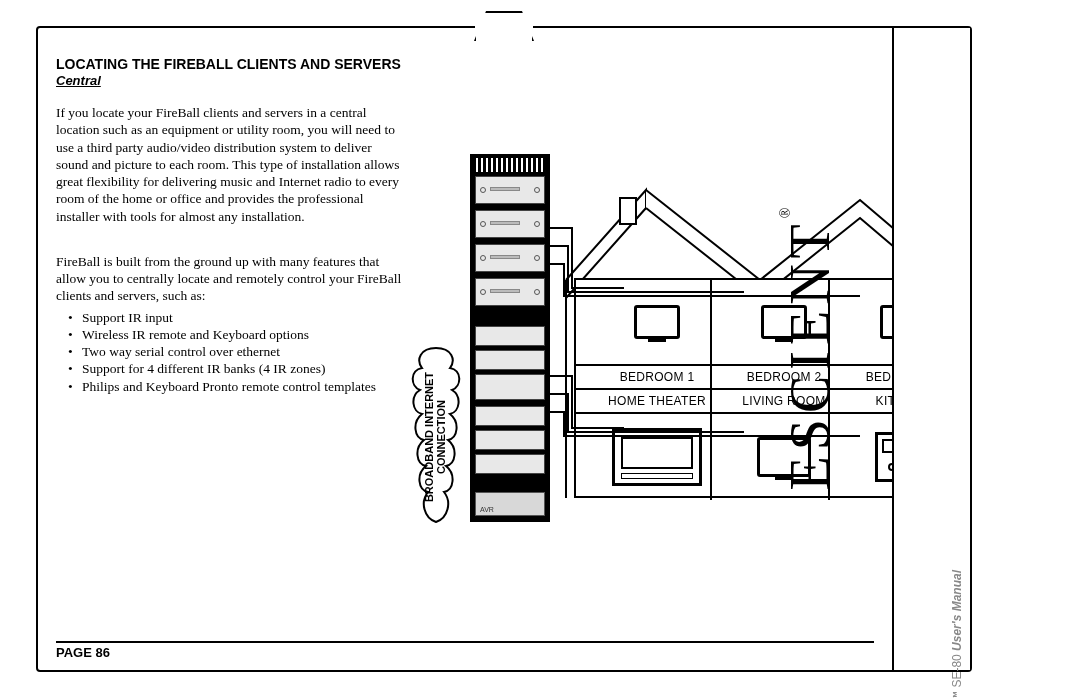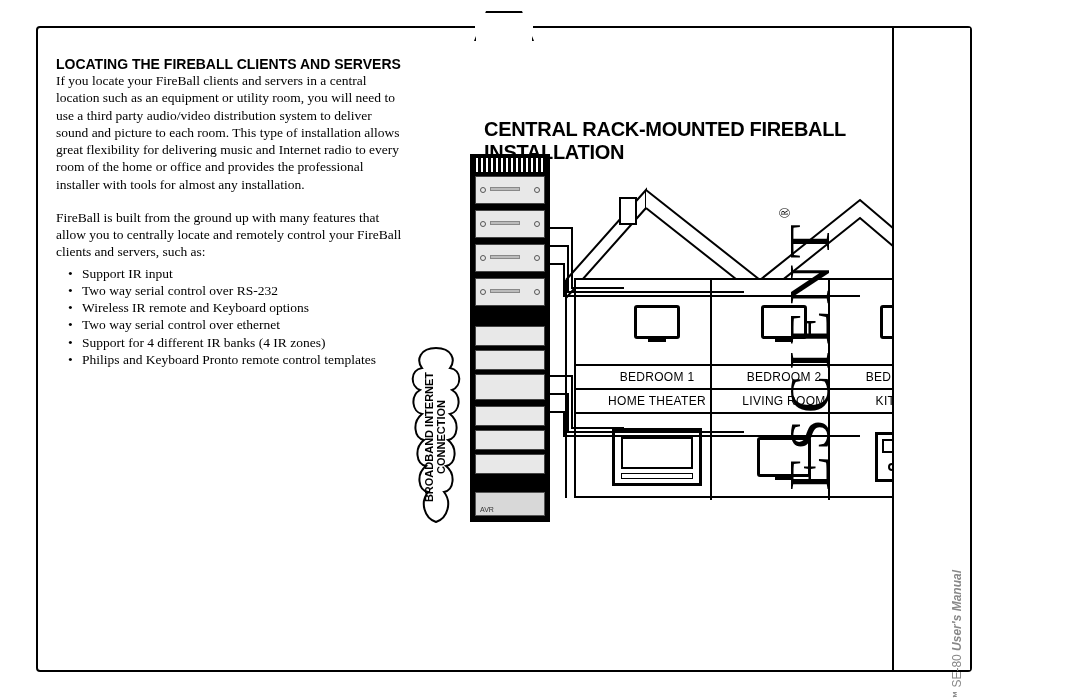--- a/index.html
+++ b/index.html
@@ -84,22 +84,22 @@
     font-style: italic;
     font-size: 13px;
     text-decoration: underline;
     margin-top: 1px;
   }
   .col-left {
     width: 346px;
     font-size: 13.5px;
     line-height: 1.28;
   }
-  .para { margin-top: 0; }
-  .para2 { margin-top: 16px; }
+  .para { margin-top: 16px; }
+  .para2 { margin-top: 28px; }
   ul.feat {
     margin-top: 4px;
     padding-left: 26px;
     list-style: none;
   }
   ul.feat li::before {
     content: "•";
     position: absolute;
     margin-left: -14px;
   }
@@ -220,36 +220,35 @@
 </style>
 </head>
 <body>
 
 <div class="page">
   <div class="notch"></div>
   <div class="notch-mask"></div>
 
   <div class="content">
     <div class="heading">LOCATING THE FIREBALL CLIENTS AND SERVERS</div>
+    <div class="subhead">Central</div>
 
     <div class="col-left">
       <p class="para">If you locate your FireBall clients and servers in a central location such as an equipment or utility room, you will need to use a third party audio/video distribution system to deliver sound and picture to each room. This type of installation allows great flexibility for delivering music and Internet radio to every room of the home or office and provides the professional installer with tools for almost any installation.</p>
       <p class="para2">FireBall is built from the ground up with many features that allow you to centrally locate and remotely control your FireBall clients and servers, such as:</p>
       <ul class="feat">
         <li>Support IR input</li>
-        <li>Two way serial control over RS-232</li>
         <li>Wireless IR remote and Keyboard options</li>
         <li>Two way serial control over ethernet</li>
         <li>Support for 4 different IR banks (4 IR zones)</li>
         <li>Philips and Keyboard Pronto remote control templates</li>
       </ul>
     </div>
 
     <div class="diagram">
-      <div class="dtitle">CENTRAL RACK-MOUNTED FIREBALL INSTALLATION</div>
 
       <div class="rack">
         <div class="vent"></div>
         <div class="unit u1">
             <div class="knob" style="left:4px;top:10px"></div>
             <div class="slot" style="left:14px;top:10px;width:30px"></div>
             <div class="knob" style="right:4px;top:10px"></div>
           </div>
         <div class="unit u2">
             <div class="knob" style="left:4px;top:10px"></div>
@@ -342,20 +341,23 @@
           <path d="M6 58 H24 V104 H200"></path>
           <path d="M6 76 H20 V108 H316"></path>
           <path d="M6 188 H28 V240 H80"></path>
           <path d="M6 206 H24 V244 H200"></path>
           <path d="M6 224 H20 V248 H316"></path>
         </g>
       </svg>
     </div>
   </div>
 
+  <div class="footer">
+    <span>PAGE 86</span>
+  </div>
 
   <div class="sidebar">
     <div class="brand-vert">
       <span>ESCIENT</span><span class="reg">®</span>
     </div>
     <div class="manual-vert">
       <span class="fb">FireBall™</span><span> SE-80 </span><span class="um">User's Manual</span>
     </div>
   </div>
 </div>

